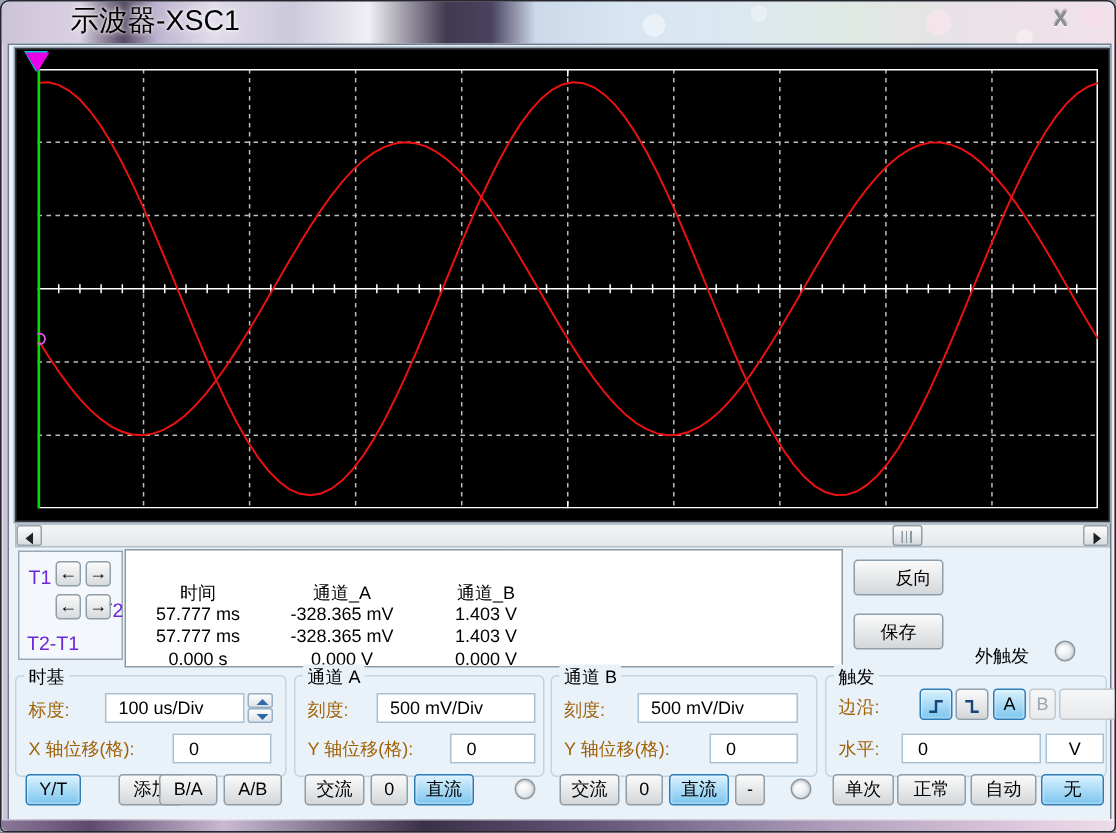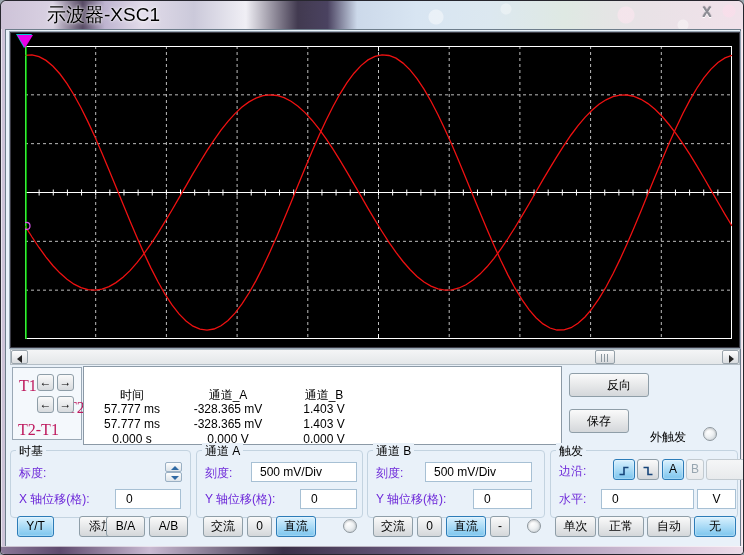--- a/index.html
+++ b/index.html
@@ -41,38 +41,38 @@
   .sb-tri{position:absolute;top:4px;width:0;height:0;border-top:4px solid transparent;border-bottom:4px solid transparent;}
   .sb-left .sb-tri{left:5px;border-right:5px solid #222;}
   .sb-right .sb-tri{left:6px;border-left:5px solid #222;}
   .sb-thumb{position:absolute;top:0;width:20px;height:14px;border:1px solid #94a0a8;border-radius:2px;
     background:linear-gradient(#fefefe,#d6d9dc);}
   .sb-grip{position:absolute;left:5px;top:3px;width:9px;height:8px;
     background:repeating-linear-gradient(90deg,#8c98a0 0 1px,transparent 1px 3px);}
   
   .cursor-box{position:absolute;left:6px;top:337px;width:70px;height:73px;background:#f4f8fc;
     border:1px solid #9aa8b5;}
-  .cursor-label{position:absolute;font-size:16px;color:#be185d;font-family:Liberation Serif, serif;}
+  .cursor-label{position:absolute;font-size:13px;color:#6d28d9;}
   .arrow-btn{position:absolute;width:17px;height:17px;border:1px solid #8f9ea8;border-radius:3px;
     background:linear-gradient(#fafafa,#d8dbde);font-size:12px;font-weight:bold;line-height:15px;
     text-align:center;color:#000;padding:0;}
   .values-box{position:absolute;left:77px;top:336px;width:479px;height:79px;background:#fff;
     border:1px solid #8b99a6;}
   .values-grid{display:grid;grid-template-columns:96px 96px 96px;grid-auto-rows:15px;padding-top:20px;}
   .values-grid div{text-align:center;font-size:12px;color:#000;white-space:nowrap;}
   .push-btn{position:absolute;border:1px solid #8f9ea8;border-radius:3px;font-size:12px;color:#000;
     background:linear-gradient(#fafafa,#d4d7da);text-align:center;padding:0;}
   .ext-label{position:absolute;font-size:12px;color:#000;}
   .radio{position:absolute;width:14px;height:14px;border-radius:50%;border:1px solid #8e979e;
     background:radial-gradient(circle at 35% 30%,#ffffff 0%,#eef1f3 45%,#c4ccd2 100%);
     box-shadow:inset 0 1px 2px rgba(0,0,0,.18);}
   
   .groupbox{position:absolute;top:420px;height:68px;border:1px solid #c3d3e0;border-radius:4px;}
   .gb-title{position:absolute;top:-8px;left:5px;padding:0 3px;font-size:12px;color:#000;background:#e9f1f9;}
-  .gb-label{position:absolute;font-size:12px;color:#6d28d9;white-space:nowrap;}
+  .gb-label{position:absolute;font-size:12px;color:#a16207;white-space:nowrap;}
   .field{position:absolute;height:20px;background:#fff;border:1px solid #a7c0d4;font-size:12px;
     line-height:18px;color:#000;padding-left:8px;white-space:nowrap;}
   .field.center{text-align:center;padding-left:0;}
   .btn{position:absolute;height:21px;border:1px solid #8f9ea8;border-radius:3px;font-size:12px;color:#000;
     background:linear-gradient(#fafafa,#d4d7da);text-align:center;line-height:19px;padding:0;}
   .btn.active{background:linear-gradient(#d9f1fe,#7cc5ee);border-color:#2c7cb8;
     box-shadow:inset 0 0 2px rgba(255,255,255,.9);}
   .btn.disabled{color:#98a6b0;background:linear-gradient(#f5f6f7,#e8eaec);border-color:#c2cad0;}
   .spinner{position:absolute;width:17px;height:20px;}
   .spin-half{position:absolute;left:0;width:17px;height:10px;border:1px solid #9ab0c4;border-radius:2px;
@@ -202,28 +202,29 @@
         <div>1.403 V</div>
         <div>57.777 ms</div>
         <div>-328.365 mV</div>
         <div>1.403 V</div>
         <div>0.000 s</div>
         <div>0.000 V</div>
         <div>0.000 V</div>
       </div>
     </div>
 
-    <button class="push-btn" style="left:563px;top:343px;width:80px;height:24px;padding-left:20px;">反向</button>
+    <button class="push-btn" style="left:563px;top:343px;width:60px;height:24px;padding-left:20px;">反向</button>
     <button class="push-btn" style="left:563px;top:379px;width:60px;height:24px;">保存</button>
     <span class="ext-label" style="left:644px;top:399px;">外触发</span>
     <span class="radio" style="left:697px;top:397px;"></span>
 
     <div class="groupbox" style="left:4px;width:181px;">
       <span class="gb-title">时基</span>
       <span class="gb-label" style="left:8px;top:14px;">标度:</span>
+      <div class="field" style="left:59px;top:11px;width:93px;">100 us/Div</div>
       <div class="spinner" style="left:154px;top:11px;">
         <span class="spin-half spin-up" style="top:0;">
             <span class="spin-tri"></span>
           </span>
         <span class="spin-half spin-down" style="top:10px;">
             <span class="spin-tri"></span>
           </span>
       </div>
       <span class="gb-label" style="left:8px;top:40px;">X 轴位移(格):</span>
       <div class="field" style="left:104px;top:38px;width:66px;padding-left:10px;">0</div>

